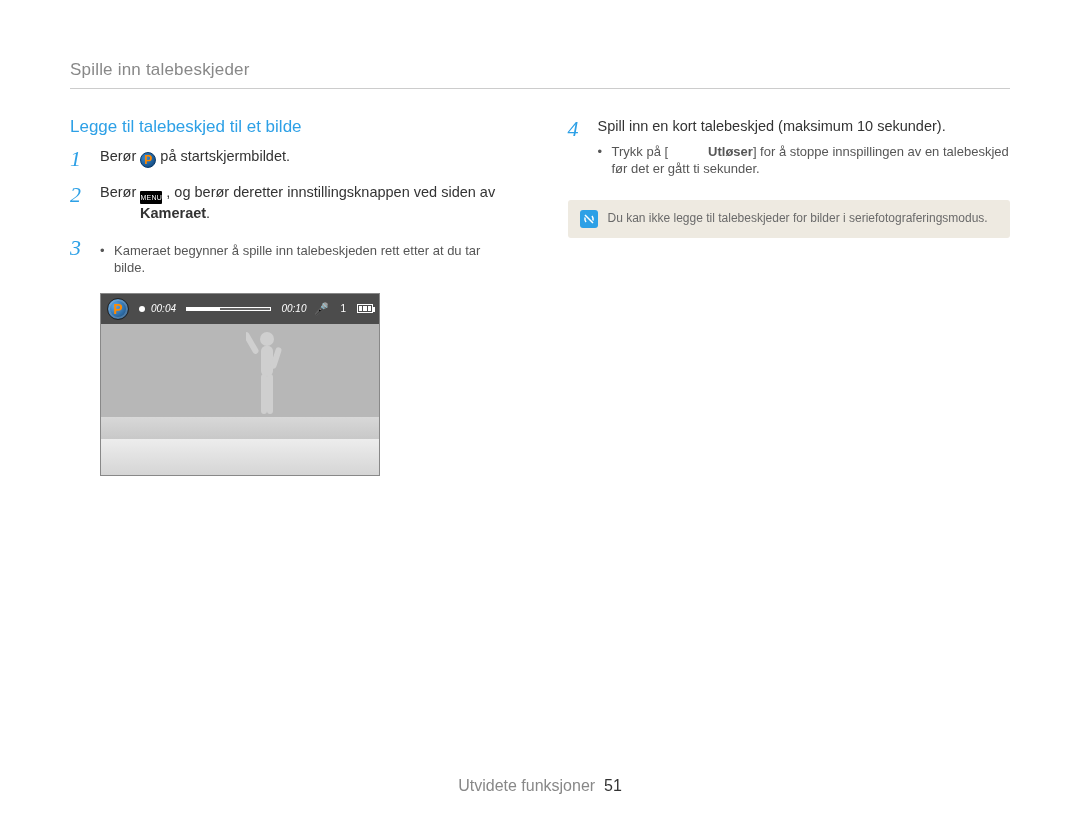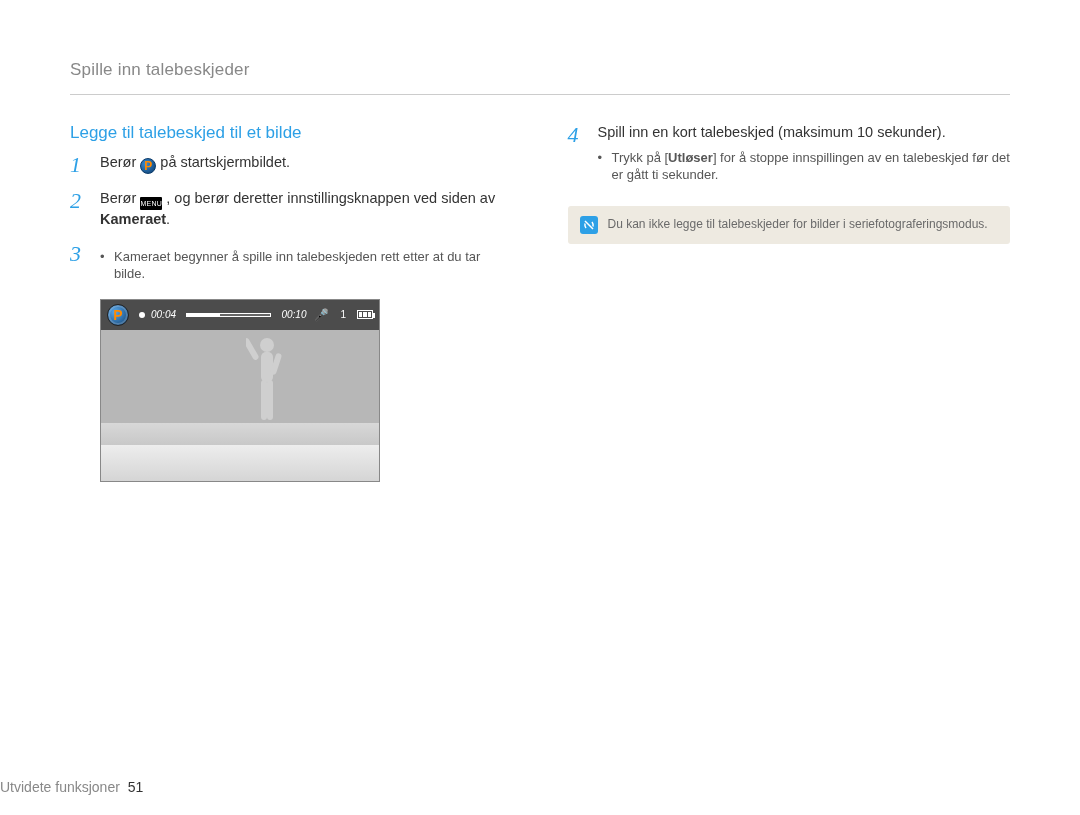--- a/index.html
+++ b/index.html
@@ -1,27 +1,27 @@
 <!DOCTYPE html>
 <html><head>
 <meta charset="utf-8">
 <style>
   * { box-sizing: border-box; margin: 0; padding: 0; }
   html, body { width: 1080px; height: 815px; background: #fff; font-family: Arial, Helvetica, sans-serif; color: #333; }
   .page { width: 1080px; height: 815px; position: relative; padding: 60px 70px 30px 70px; }
   .columns { display: flex; gap: 55px; }
   .col { flex: 1 1 0; min-width: 0; }
-  .breadcrumb { font-size: 17px; color: #888; font-weight: 300; letter-spacing: 0.2px; padding-bottom: 14px; border-bottom: 1px solid #ccc; margin-bottom: 28px; }
+  .breadcrumb { font-size: 17px; color: #888; font-weight: 300; letter-spacing: 0.2px; padding-bottom: 8px; border-bottom: 1px solid #ccc; margin-bottom: 28px; }
   h2.section { font-size: 17px; font-weight: 400; color: #2da0e6; margin-bottom: 10px; }
   p.lead { font-size: 14px; color: #565656; margin-bottom: 16px; }
   .steps { list-style: none; }
   .step { display: flex; gap: 12px; margin-bottom: 12px; }
   .step-num { font-size: 22px; color: #2da0e6; font-style: italic; font-family: Georgia, 'Times New Roman', serif; width: 18px; flex: 0 0 18px; line-height: 1.1; }
   .step-body { flex: 1; font-size: 14.5px; color: #333; line-height: 1.35; }
-  .step-body .bold { font-weight: bold; }
+  .step-body .bold { font-weight: bold; padding-left: 40px; }
   .bullets { list-style: none; margin-top: 6px; }
   .bullets li { position: relative; padding-left: 14px; font-size: 13px; color: #565656; line-height: 1.35; margin-bottom: 4px; font-weight: 300; }
   .bullets li::before { content: "•"; position: absolute; left: 0; top: 0; color: #565656; }
 
   .inline-icon { display: inline-flex; align-items: center; justify-content: center; vertical-align: -3px; }
   .icon-p { width: 16px; height: 16px; border-radius: 50%; background: radial-gradient(circle at 35% 35%, #3b8ed6, #0a3a6a); color: #ff8a00; font-weight: bold; font-size: 12px; border: 1px solid #0a3a6a; }
   .icon-menu { width: 22px; height: 13px; background: #000; color: #fff; font-size: 7px; line-height: 13px; text-align: center; border-radius: 1px; letter-spacing: 0.3px; }
 
   .screenshot { width: 280px; border: 1px solid #888; margin-left: 30px; margin-top: 8px; }
   .ss-top { height: 30px; background: #4c4c4c; display: flex; align-items: center; padding: 0 6px; position: relative; gap: 6px; }
@@ -40,21 +40,21 @@
   .ss-ground { position: absolute; left: 0; right: 0; bottom: 0; height: 22px; background: linear-gradient(#d8d8d8,#c8c8c8); }
   .person { position: absolute; left: 52%; bottom: 18px; width: 42px; height: 92px; }
   .person svg { width: 100%; height: 100%; }
   .ss-bot { height: 36px; background: linear-gradient(#ededed,#d5d5d5); }
 
   .note { display: flex; background: #eeeae1; border-radius: 3px; padding: 10px 12px; gap: 10px; align-items: center; margin-top: 18px; }
   .note-icon { width: 18px; height: 18px; border-radius: 3px; background: #2da0e6; color: #fff; display: flex; align-items: center; justify-content: center; flex: 0 0 18px; }
   .note-icon svg { width: 12px; height: 12px; }
   .note-text { font-size: 12px; color: #6a6a6a; line-height: 1.3; }
 
-  .footer { position: absolute; left: 0; right: 0; bottom: 20px; text-align: left; font-size: 14px; color: #888; }
+  .footer { position: absolute; left: 0; right: 0; bottom: 20px; text-align: center; font-size: 16px; color: #888; }
   .footer .pg { color: #333; }
 </style>
 </head>
 <body>
 
 <div class="page">
 
   <div class="breadcrumb">Spille inn talebeskjeder</div>
 
   <div class="columns">

